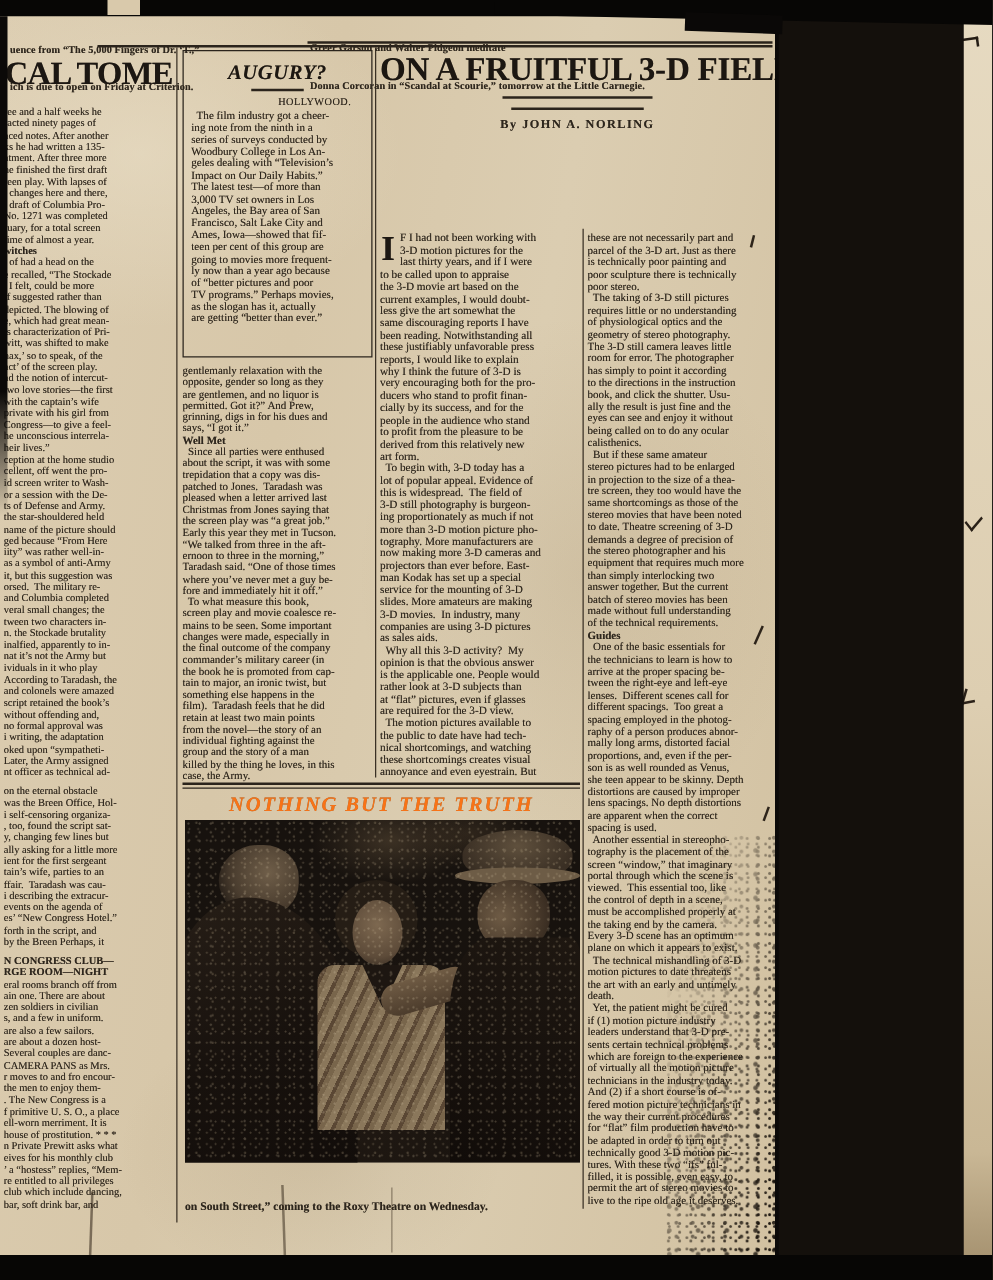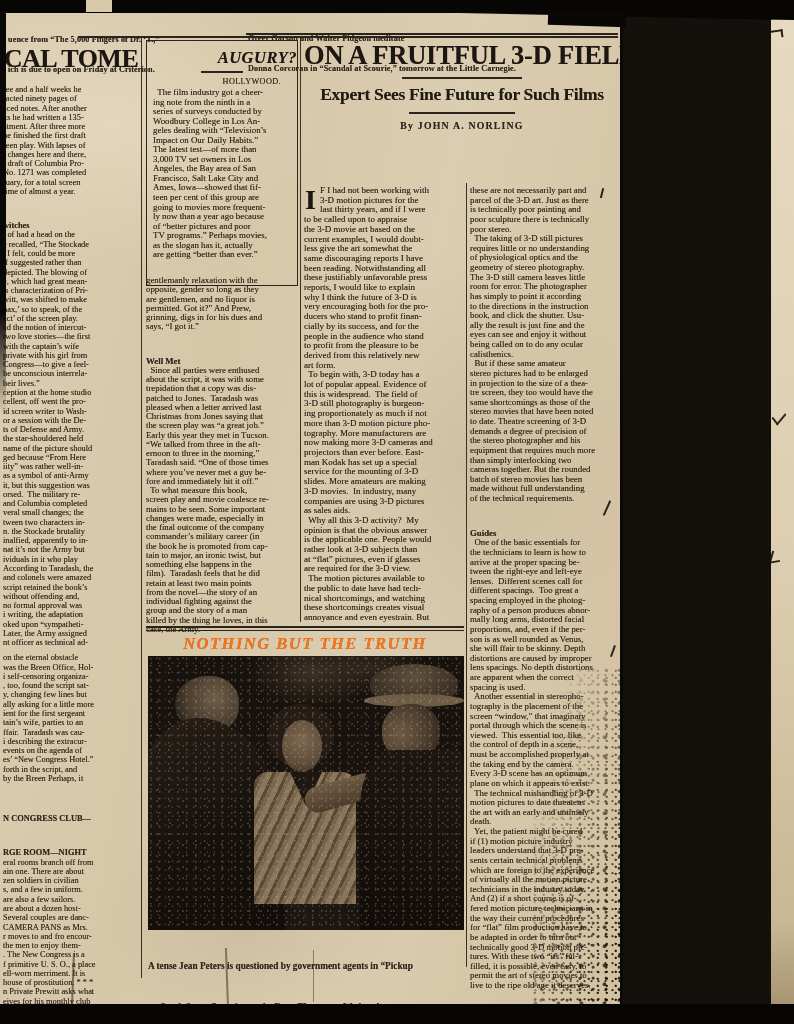--- a/index.html
+++ b/index.html
@@ -32,32 +32,32 @@
   .vrule{position:absolute;width:1px;background:#3a3024;z-index:5;}
   .hrule{position:absolute;background:#2b241c;z-index:5;}
 
   
   .mini{position:absolute;font-size:8.2px;font-weight:bold;line-height:10px;letter-spacing:.1px;white-space:pre;z-index:6;}
 
   
   .lines{position:absolute;overflow:hidden;z-index:6;}
   .ln{white-space:pre;}
   .ln.gap{height:6px;}
-  .ln.subhead{font-weight:bold;font-size:1.12em;margin-top:25px;}
+  .ln.subhead{font-weight:bold;font-size:1.12em;}
   .colA{left:3px;top:85px;width:137px;}
   .colA .ln{font-size:8.4px;line-height:9.27px;}
   .colA-head{position:absolute;left:2px;top:44px;width:138px;font-size:26px;font-weight:bold;
     letter-spacing:-.5px;z-index:6;color:#1c1712;text-align:center;}
   .box{position:absolute;left:146px;top:40px;width:152px;height:246px;border:1.5px solid #2b241c;z-index:6;box-sizing:border-box;}
-  .box-title{text-align:right;font-style:italic;font-weight:bold;font-size:16.5px;margin-top:7px;letter-spacing:.5px;color:#1c1712;}
+  .box-title{text-align:center;font-style:italic;font-weight:bold;font-size:16.5px;margin-top:7px;letter-spacing:.5px;color:#1c1712;}
   .box-title-rule{width:42px;height:2px;background:#2b241c;margin:3px auto 0;}
   .box-dateline{text-align:right;padding-right:16px;font-size:8.2px;font-weight:normal;letter-spacing:.4px;margin-top:4px;}
   .box-lines{position:static;padding:2px 4px 0 6px;}
   .box-lines .ln{font-size:8.9px;line-height:9.55px;}
-  .colB-post{left:146px;top:276px;width:154px;}
+  .colB-post{left:146px;top:292px;width:154px;}
   .colB-post .ln{font-size:8.8px;line-height:9.25px;}
 
   
   .art-head{position:absolute;left:304px;top:40px;width:316px;text-align:center;z-index:6;}
   .art-headline{font-size:26.5px;font-weight:bold;letter-spacing:-.2px;color:#1c1712;white-space:nowrap;}
   .art-rule1{width:120px;height:2px;background:#2b241c;margin:6px auto 0;}
   .art-deck{font-size:17.5px;font-weight:bold;letter-spacing:-.3px;margin-top:5px;line-height:21px;color:#1f1a14;white-space:nowrap;}
   .art-rule2{width:106px;height:2px;background:#2b241c;margin:7px auto 0;}
   .art-byline{font-size:9.8px;font-weight:bold;letter-spacing:1.2px;margin-top:6px;}
   .art-intro{position:absolute;left:304px;top:149px;width:318px;z-index:6;}
@@ -317,21 +317,20 @@
       <div class="ln">from the novel—the story of an</div>
       <div class="ln">individual fighting against the</div>
       <div class="ln">group and the story of a man</div>
       <div class="ln">killed by the thing he loves, in this</div>
       <div class="ln">case, the Army.</div>
     </div>
 
   <div class="art-head">
     <div class="art-headline ink">ON A FRUITFUL 3-D FIELD</div>
     <div class="art-rule1"></div>
-    <div class="art-deck ink">Expert Sees Fine Future for Such Films</div>
     <div class="art-rule2"></div>
     <div class="art-byline ink">By JOHN A. NORLING</div>
   </div>
 
   <div class="lines colC ink">
     <div class="dropcap">I</div>
     <div>
         <div class="ln">F I had not been working with</div>
         <div class="ln">3-D motion pictures for the</div>
         <div class="ln">last thirty years, and if I were</div>
@@ -402,37 +401,37 @@
       <div class="ln">stereo pictures had to be enlarged</div>
       <div class="ln">in projection to the size of a thea-</div>
       <div class="ln">tre screen, they too would have the</div>
       <div class="ln">same shortcomings as those of the</div>
       <div class="ln">stereo movies that have been noted</div>
       <div class="ln">to date. Theatre screening of 3-D</div>
       <div class="ln">demands a degree of precision of</div>
       <div class="ln">the stereo photographer and his</div>
       <div class="ln">equipment that requires much more</div>
       <div class="ln">than simply interlocking two</div>
-      <div class="ln">cameras together. But the rounded</div>
+      <div class="ln">answer together. But the current</div>
       <div class="ln">batch of stereo movies has been</div>
       <div class="ln">made without full understanding</div>
       <div class="ln">of the technical requirements.</div>
       <div class="ln subhead">Guides</div>
       <div class="ln">  One of the basic essentials for</div>
       <div class="ln">the technicians to learn is how to</div>
       <div class="ln">arrive at the proper spacing be-</div>
       <div class="ln">tween the right-eye and left-eye</div>
       <div class="ln">lenses.  Different scenes call for</div>
       <div class="ln">different spacings.  Too great a</div>
       <div class="ln">spacing employed in the photog-</div>
       <div class="ln">raphy of a person produces abnor-</div>
       <div class="ln">mally long arms, distorted facial</div>
       <div class="ln">proportions, and, even if the per-</div>
       <div class="ln">son is as well rounded as Venus,</div>
-      <div class="ln">she will ffair to be skinny. Depth</div>
+      <div class="ln">she teen appear to be skinny. Depth</div>
       <div class="ln">distortions are caused by improper</div>
       <div class="ln">lens spacings. No depth distortions</div>
       <div class="ln">are apparent when the correct</div>
       <div class="ln">spacing is used.</div>
       <div class="ln">  Another essential in stereopho-</div>
       <div class="ln">tography is the placement of the</div>
       <div class="ln">screen “window,” that imaginary</div>
       <div class="ln">portal through which the scene is</div>
       <div class="ln">viewed.  This essential too, like</div>
       <div class="ln">the control of depth in a scene,</div>
@@ -474,21 +473,20 @@
     <div class="fig fig-woman-blouse"></div>
     <div class="fig fig-woman-vneck"></div>
     <div class="fig fig-woman-arm"></div>
     <div class="fig fig-right-hat"></div>
     <div class="fig fig-right-hatbrim"></div>
     <div class="fig fig-right-head"></div>
     <div class="fig fig-right-body"></div>
     <div class="fig photo-speckle"></div>
   </div>
   <div class="abs caption ink">
-    <div>A tense Jean Peters is questioned by government agents in “Pickup</div>
     <div>on South Street,” coming to the Roxy Theatre on Wednesday.</div>
   </div>
 
   <div class="abs speckle speckle-d"></div>
   <div class="abs speckle speckle-strip"></div>
   <div class="abs crease crease1"></div>
   <div class="abs crease crease2"></div>
   <div class="abs crease crease3"></div>
   <div class="abs mark mark-slash1"></div>
   <div class="abs mark mark-slash2"></div>

